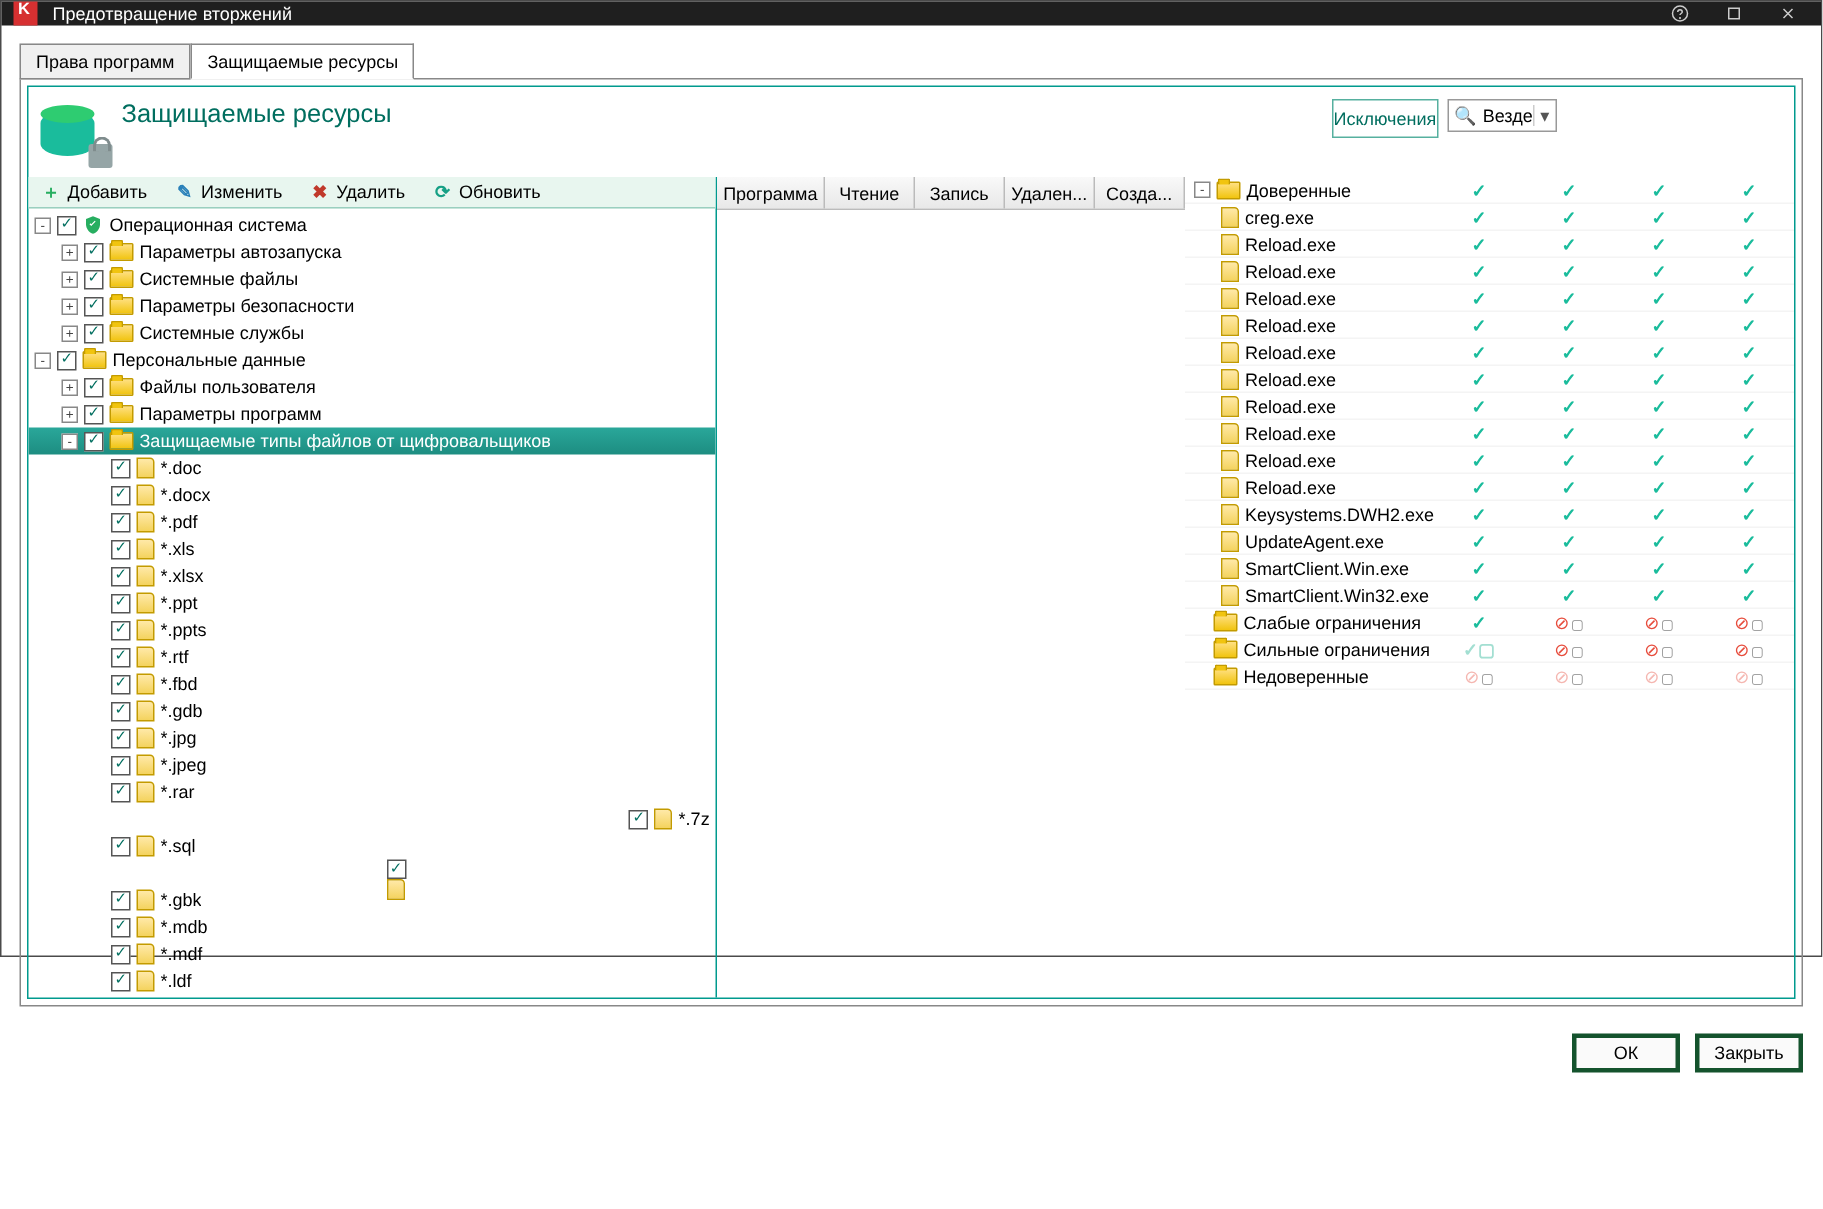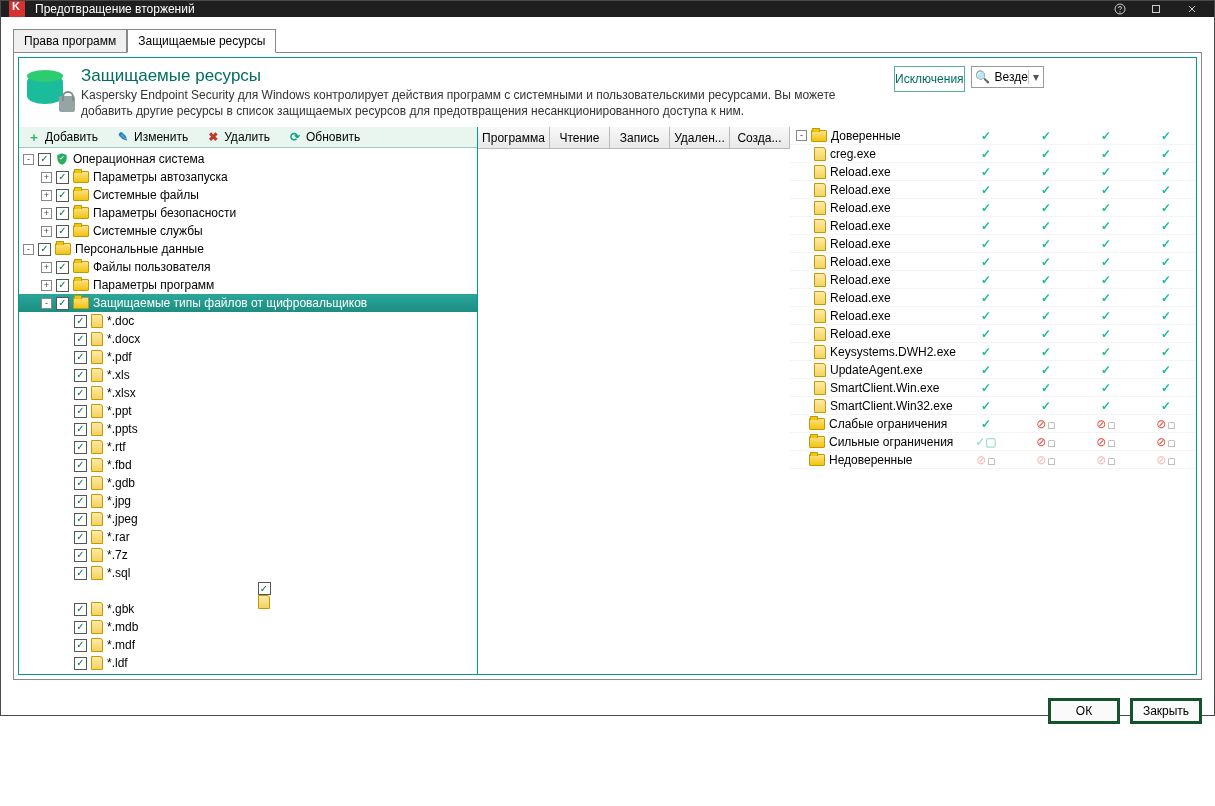--- a/index.html
+++ b/index.html
@@ -1,17 +1,17 @@
 <!DOCTYPE html>
 <html><head>
 <meta charset="utf-8">
 <style>
 * { margin:0; padding:0; box-sizing:border-box; font-family:"Segoe UI",Tahoma,sans-serif; font-size:12px; }
 body { background:#fff; width:1215px; height:806px; overflow:hidden; }
-.win { border:1px solid #4a4a4a; height:716px; display:flex; flex-direction:column; }
+.win { border:1px solid #4a4a4a; height:638px; display:flex; flex-direction:column; }
 .titlebar { height:30px; background:#1f1f1f; color:#fff; display:flex; align-items:center; padding:0 8px; }
 .titlebar .logo { width:16px; height:16px; background:#d63031; margin-right:10px; position:relative; }
 .titlebar .logo::before { content:"K"; color:#fff; font-weight:bold; position:absolute; left:3px; top:-1px; font-size:11px; }
 .titlebar .title { flex:1; }
 .tb-btns { display:flex; gap:20px; margin-right:6px; }
 .tb-btn { width:16px; height:16px; display:flex; align-items:center; justify-content:center; color:#ccc; cursor:pointer; }
 .tb-btn svg { width:12px; height:12px; }
 .content { flex:1; padding:12px 12px 8px 12px; display:flex; flex-direction:column; }
 .tabs { display:flex; gap:0; margin-bottom:-1px; z-index:1; }
 .tab { padding:4px 10px; border:1px solid #888; background:#f0f0f0; border-bottom:1px solid #888; cursor:pointer; }
@@ -110,21 +110,20 @@
     </div>
     <div class="frame">
       <div class="inner">
         <div class="header">
           <div class="header-icon">
             <div class="db"></div>
               <div class="lock"></div>
           </div>
           <div class="header-text">
             <h1>Защищаемые ресурсы</h1>
-            <p>Kaspersky Endpoint Security для Windows контролирует действия программ с системными и пользовательскими ресурсами. Вы можете добавить другие ресурсы в список защищаемых ресурсов для предотвращения несанкционированного доступа к ним.</p>
           </div>
           <div class="header-right">
             <div class="excl-btn">Исключения</div>
             <div class="search">
               <span class="mag">🔍</span>
               <span>Везде</span>
               <span class="dd">▾</span>
             </div>
           </div>
         </div>
@@ -278,21 +277,21 @@
                   <span class="chk"></span>
                   <span class="file"></span>
                   <span class="lbl">*.jpeg</span>
                 </div>
                 <div class="trow" style="padding-left: 40px;">
                   <span class="noexp"></span>
                   <span class="chk"></span>
                   <span class="file"></span>
                   <span class="lbl">*.rar</span>
                 </div>
-                <div class="trow" style="padding-left: 40px;">
+                <div class="trow" style="padding-left: 40px; justify-content: flex-end;">
                   <span class="noexp"></span>
                   <span class="chk"></span>
                   <span class="file"></span>
                   <span class="lbl">*.7z</span>
                 </div>
                 <div class="trow" style="padding-left: 40px;">
                   <span class="noexp"></span>
                   <span class="chk"></span>
                   <span class="file"></span>
                   <span class="lbl">*.sql</span>

